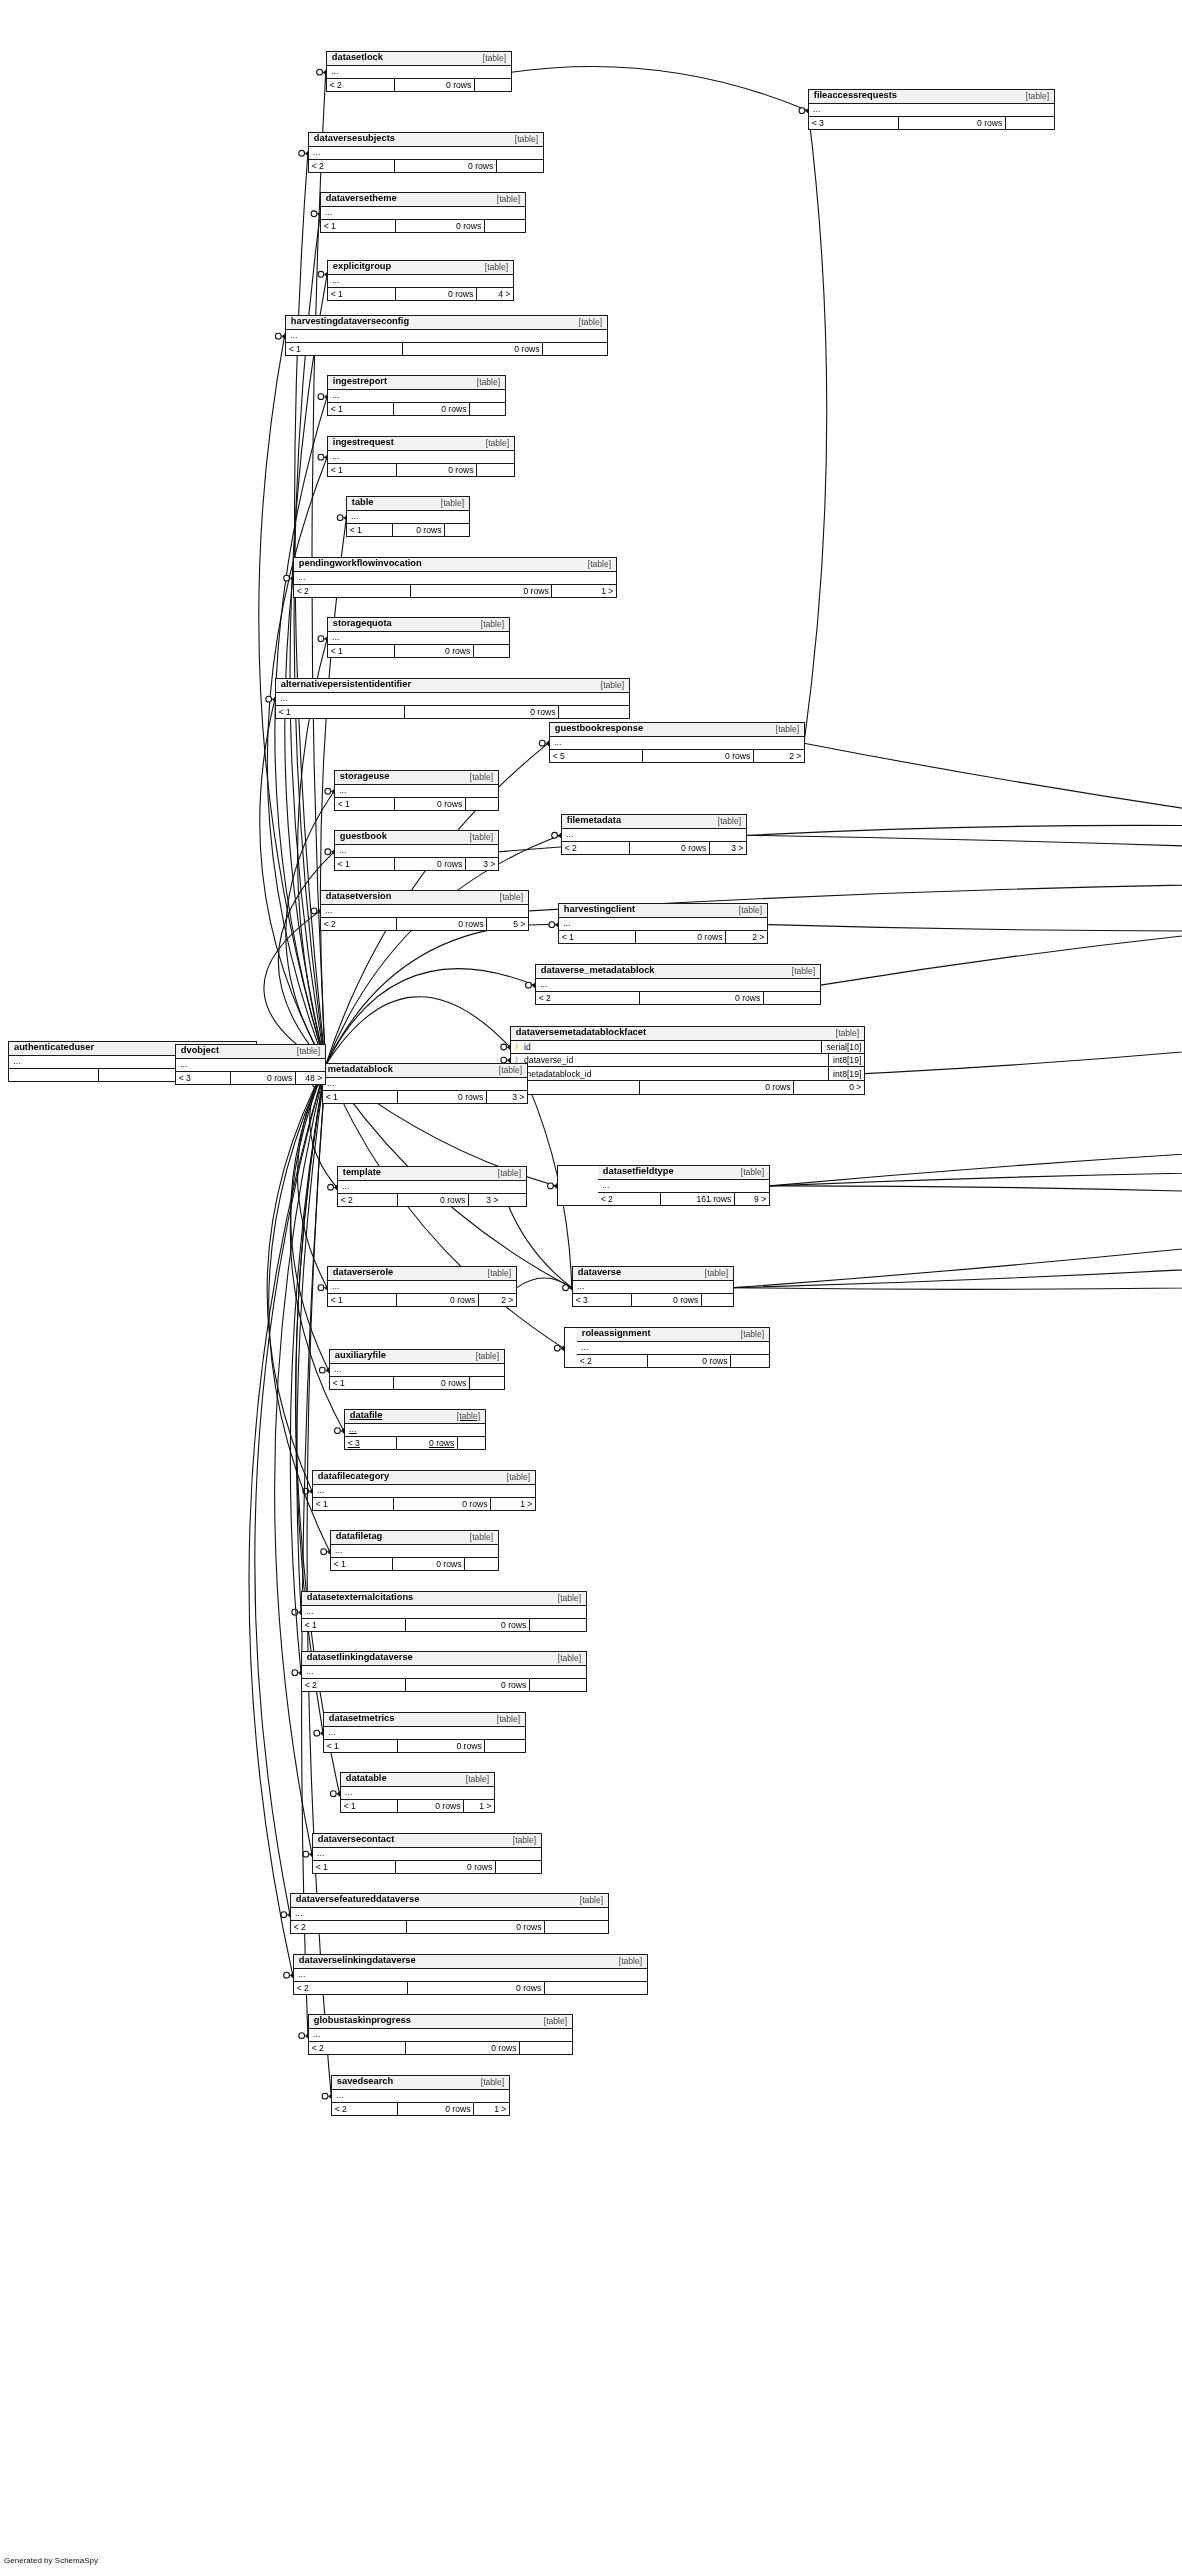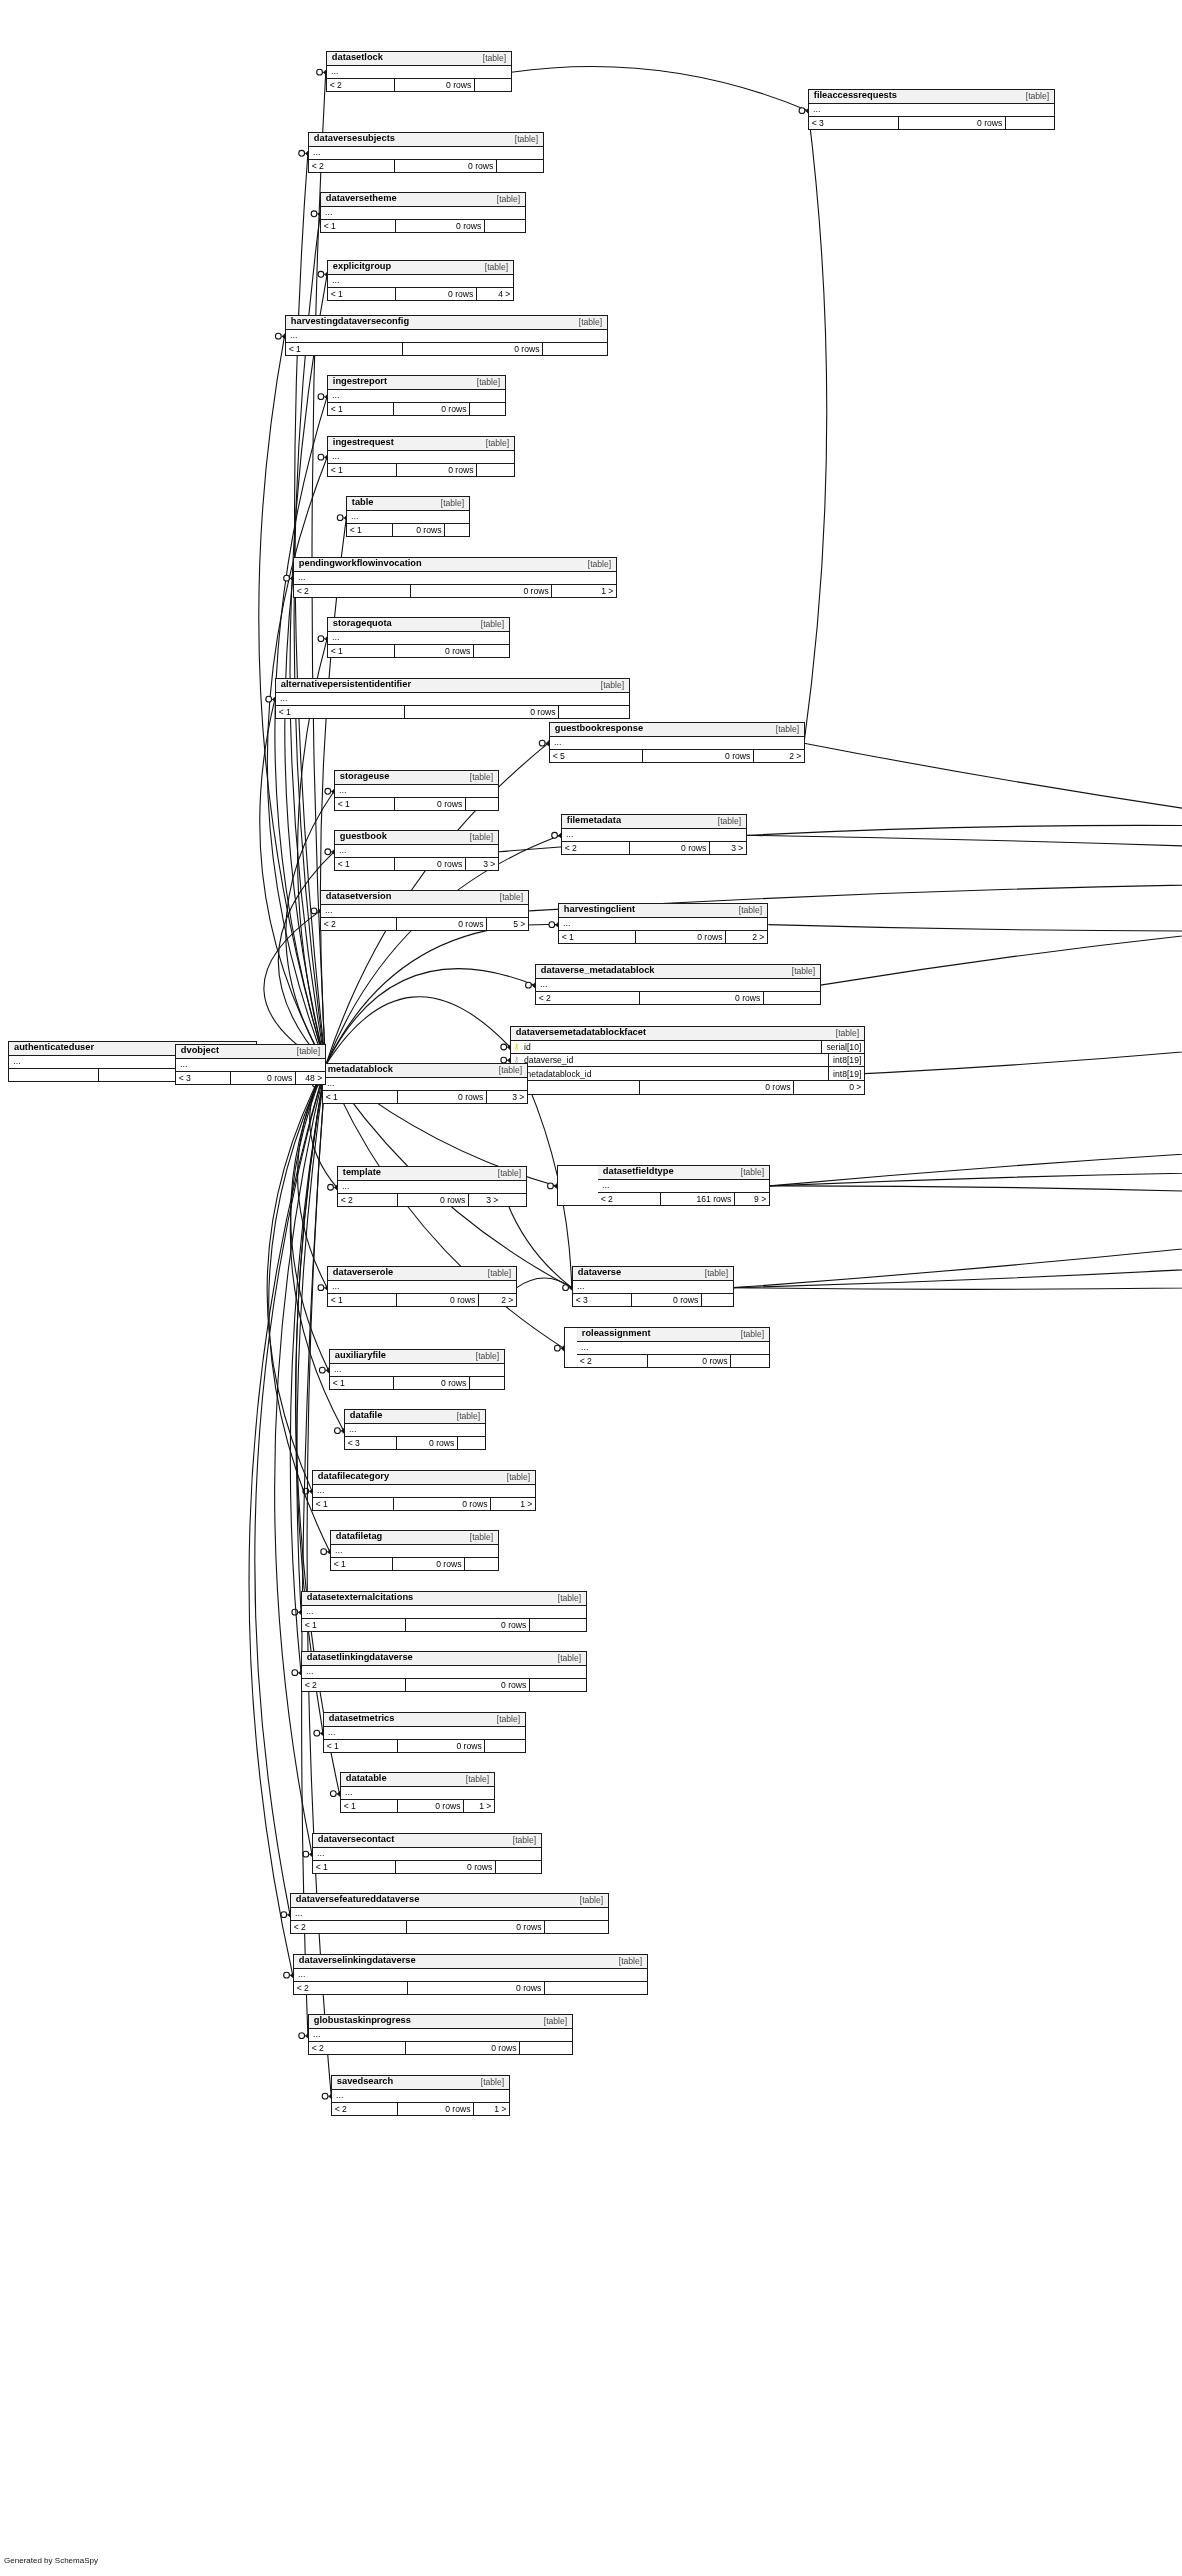--- a/index.html
+++ b/index.html
@@ -578,21 +578,21 @@
         </div>
         <div class="body">
           <div class="ell">...</div>
         </div>
         <div class="foot">
           <div class="f1" style="width: 63px;">&lt; 1</div>
           <div class="f2" style="width: 76px;">0 rows</div>
           <div class="f3" style="width: 35px;"></div>
         </div>
       </div>
-      <div class="tbl" style="left: 344px; top: 1409px; width: 142px;">
+      <div class="tbl" style="left: 344px; top: 1409px; width: 142px; text-decoration: underline;">
         <div class="hdr">
           <span class="nm">datafile</span>
           <span class="tag">[table]</span>
         </div>
         <div class="body">
           <div class="ell">...</div>
         </div>
         <div class="foot">
           <div class="f1" style="width: 51px;">&lt; 3</div>
           <div class="f2" style="width: 61px;">0 rows</div>

